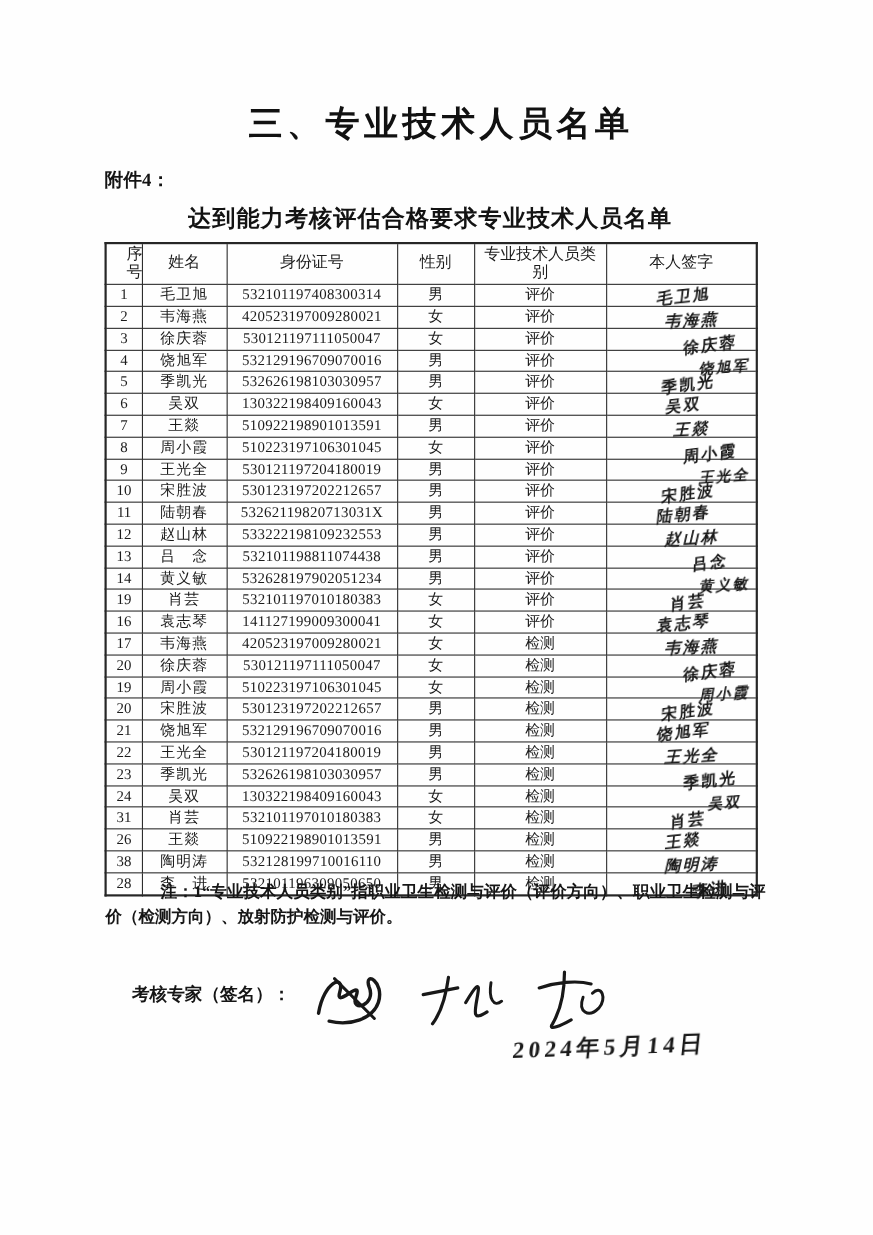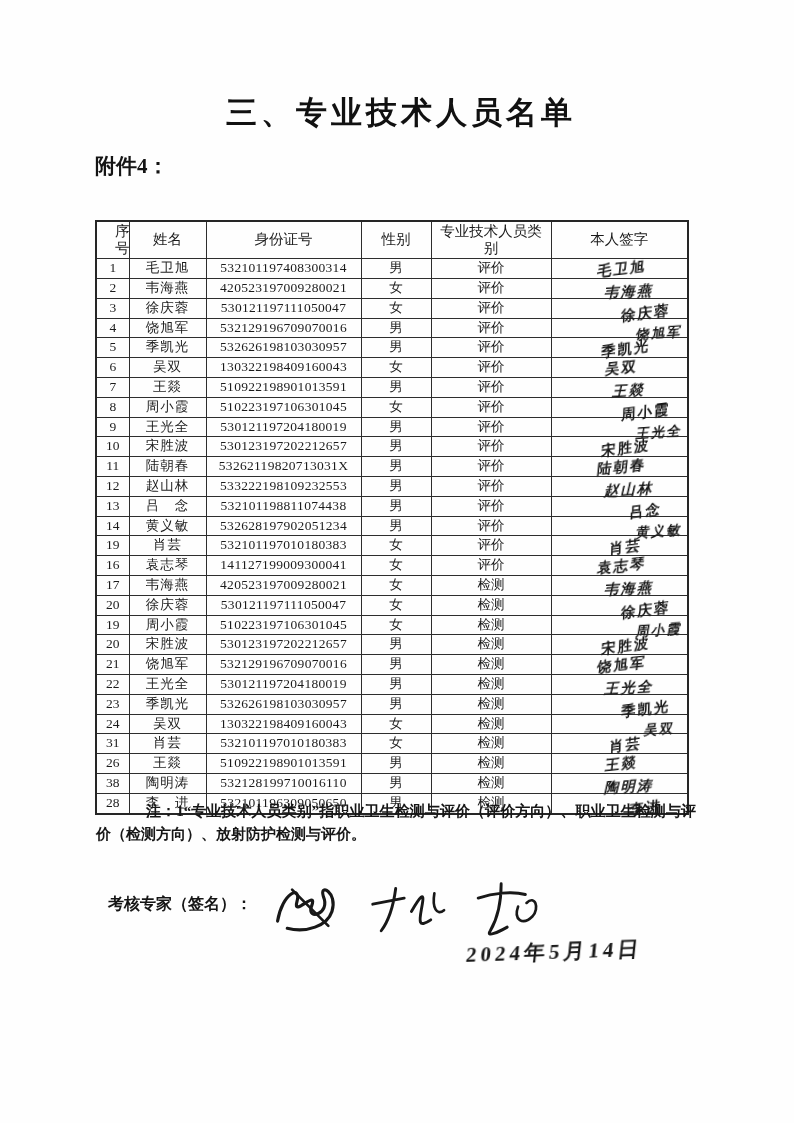--- a/index.html
+++ b/index.html
@@ -13,21 +13,21 @@
   }
   .page { position:absolute; inset:0; }
 
   .main-title {
     position:absolute; top:92px; left:4px; width:100%;
     text-align:center; font-size:31px; font-weight:bold;
     letter-spacing:4px; color:#111;
   }
   .attachment {
     position:absolute; top:152px; left:95px;
-    font-size:21px; font-weight:bold; color:#141414;
+    font-size:17px; font-weight:bold; color:#141414;
   }
   .table-title {
     position:absolute; top:184px; left:95px; width:592px;
     text-align:center; font-size:21px; font-weight:bold;
     letter-spacing:1px; color:#131313;
   }
 
   table.personnel {
     position:absolute; top:220px; left:95px; width:592px;
     border-collapse:collapse; table-layout:fixed;
@@ -61,21 +61,21 @@
   tbody tr:nth-child(5n+4) .sig { transform:translate(40px,6px) rotate(-4deg) skewX(-14deg); font-size:13.5px; }
   tbody tr:nth-child(5n)   .sig { transform:translate(6px,2px) rotate(-8deg) skewX(-10deg); }
 
   .note {
     position:absolute; top:800px; left:96px; width:600px;
     font-size:15px; font-weight:bold; line-height:1.55;
     text-indent:50px; text-align:justify; color:#161616;
   }
 
   .examiner-row {
-    position:absolute; top:880px; left:108px;
+    position:absolute; top:880px; left:120px;
     display:flex; align-items:flex-start; gap:14px;
   }
   .examiner-label {
     font-size:16px; font-weight:bold; padding-top:14px; color:#151515;
   }
   .scribble { display:block; }
 
   .date-line {
     position:absolute; top:938px; left:466px;
     font-size:21px; font-weight:bold; color:#1a1a1a;
@@ -86,20 +86,21 @@
 </style>
 </head>
 <body>
 
 <div class="page">
 
   <div class="main-title">三、专业技术人员名单</div>
 
   <div class="attachment">附件4：</div>
 
+  <div class="table-title">达到能力考核评估合格要求专业技术人员名单</div>
 
   <table class="personnel">
     <colgroup>
       <col style="width:33px">
         <col style="width:77px">
         <col style="width:155px">
       <col style="width:70px">
         <col style="width:120px">
         <col style="width:137px">
     </colgroup>

